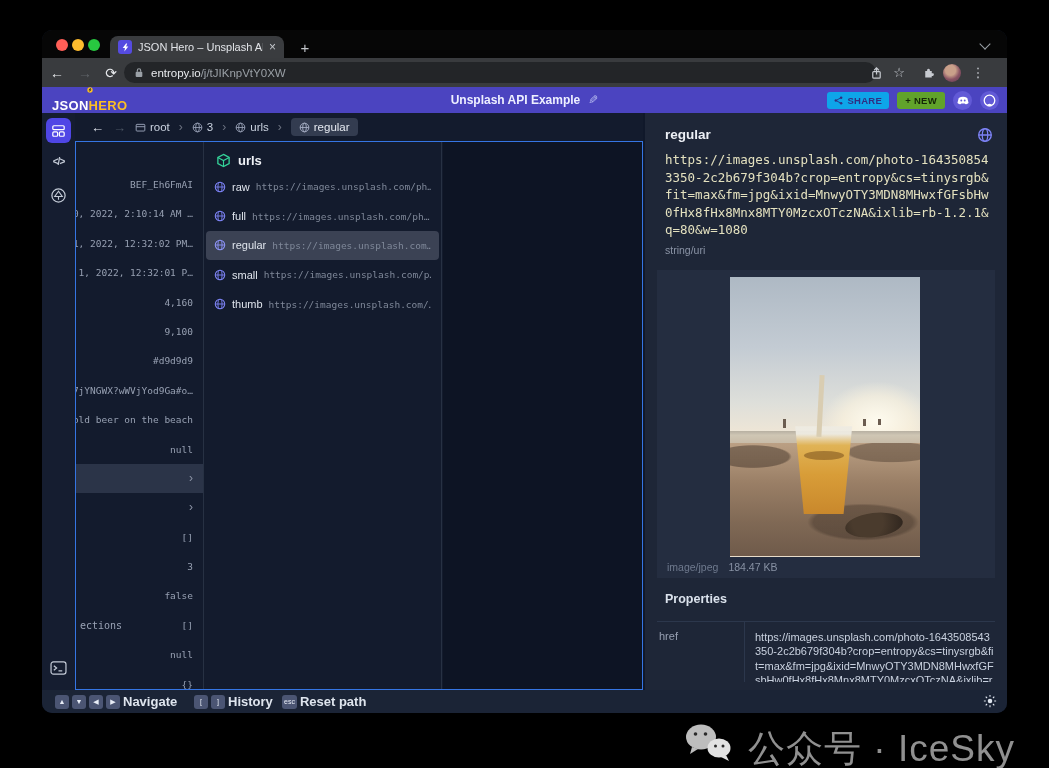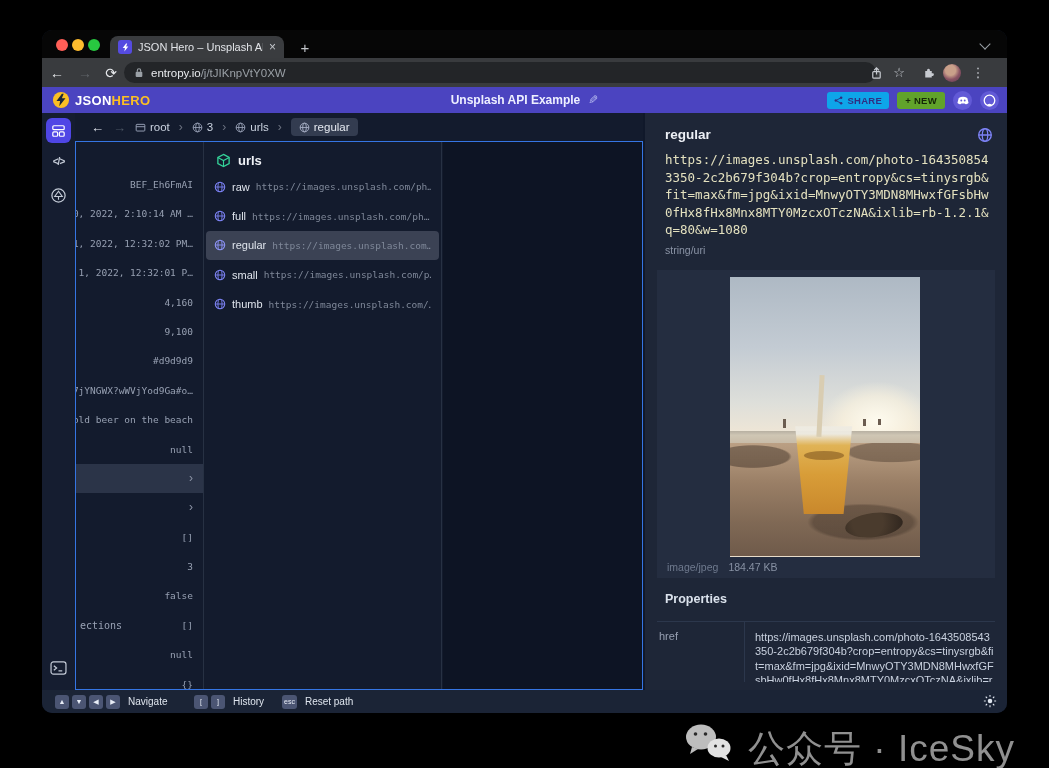--- a/index.html
+++ b/index.html
@@ -38,21 +38,21 @@
   .urltext{font-size:11.5px;color:#e8eaed;}
   .urltext .path{color:#9aa0a6;}
   .tbright{position:absolute;top:0;height:29px;display:flex;align-items:center;justify-content:center;width:22px;}
   .star{font-size:13px;color:#c7cad0;}
   .dots{font-size:13px;color:#c7cad0;}
   .avatar{width:18px;height:18px;border-radius:50%;
           background:radial-gradient(circle at 42% 35%,#c9a08a 0 32%,#8a5464 58%,#5a3550 100%);}
 
   
   .appheader{position:absolute;left:0;top:57px;width:965px;height:26px;background:#4b44c0;}
-  .logo{position:absolute;left:10px;top:0;height:26px;display:flex;align-items:center;gap:5px;}
+  .logo{position:absolute;left:10px;top:0;height:26px;display:flex;align-items:center;gap:5px;flex-direction:column;}
   .logoword{font-size:13px;font-weight:800;letter-spacing:.3px;color:#fff;}
   .logoword .hero{color:#fbbf24;}
   .doc-title-wrap{position:absolute;left:50%;transform:translateX(-50%);top:0;height:26px;
                   display:flex;align-items:center;gap:8px;}
   .doc-title{font-size:12px;font-weight:700;color:#eef0ff;}
   .pencil{font-size:12px;color:#b9bdf0;transform:scaleX(-1);}
   .hdr-right{position:absolute;right:8px;top:0;height:26px;display:flex;align-items:center;gap:8px;}
   .btn-share{height:17px;background:#0ea5e9;color:#312e81;border-radius:3px;font-size:9.5px;font-weight:800;
              display:flex;align-items:center;gap:4px;padding:0 7px;letter-spacing:.3px;}
   .btn-new{height:17px;background:#61a32b;color:#142607;border-radius:3px;font-size:9.5px;font-weight:800;
@@ -140,21 +140,21 @@
        clip-path:polygon(4% 0,96% 0,82% 100%,18% 100%);}
   .cup:after{content:"";position:absolute;left:18%;top:28%;width:64%;height:10%;
        background:rgba(120,80,30,.55);border-radius:50%;}
   .straw{position:absolute;left:46.5%;top:35%;width:5px;height:62px;background:#d9cdb2;transform:rotate(3deg);}
 
   
   .statusbar{position:absolute;left:0;top:660px;width:965px;height:23px;background:#1b2436;}
   .sb-group{position:absolute;top:0;height:23px;display:flex;align-items:center;gap:3px;}
   .keycap{min-width:14px;height:14px;background:#4b5573;border-radius:3px;color:#e8edf6;font-size:7px;
           display:flex;align-items:center;justify-content:center;padding:0 2px;box-sizing:border-box;}
-  .sb-label{font-size:10px;font-weight:400;color:#dfe5ee;margin-left:5px;}
+  .sb-label{font-size:13px;font-weight:700;color:#dfe5ee;}
   .sun-toggle{position:absolute;right:10px;top:4px;}
 
   
   .watermark{position:absolute;right:34px;top:712px;display:flex;align-items:center;gap:14px;}
   .wm-text{font-size:37px;color:#909090;letter-spacing:1px;margin-top:12px;}
 </style>
 </head>
 <body>
 
 <div class="window">

